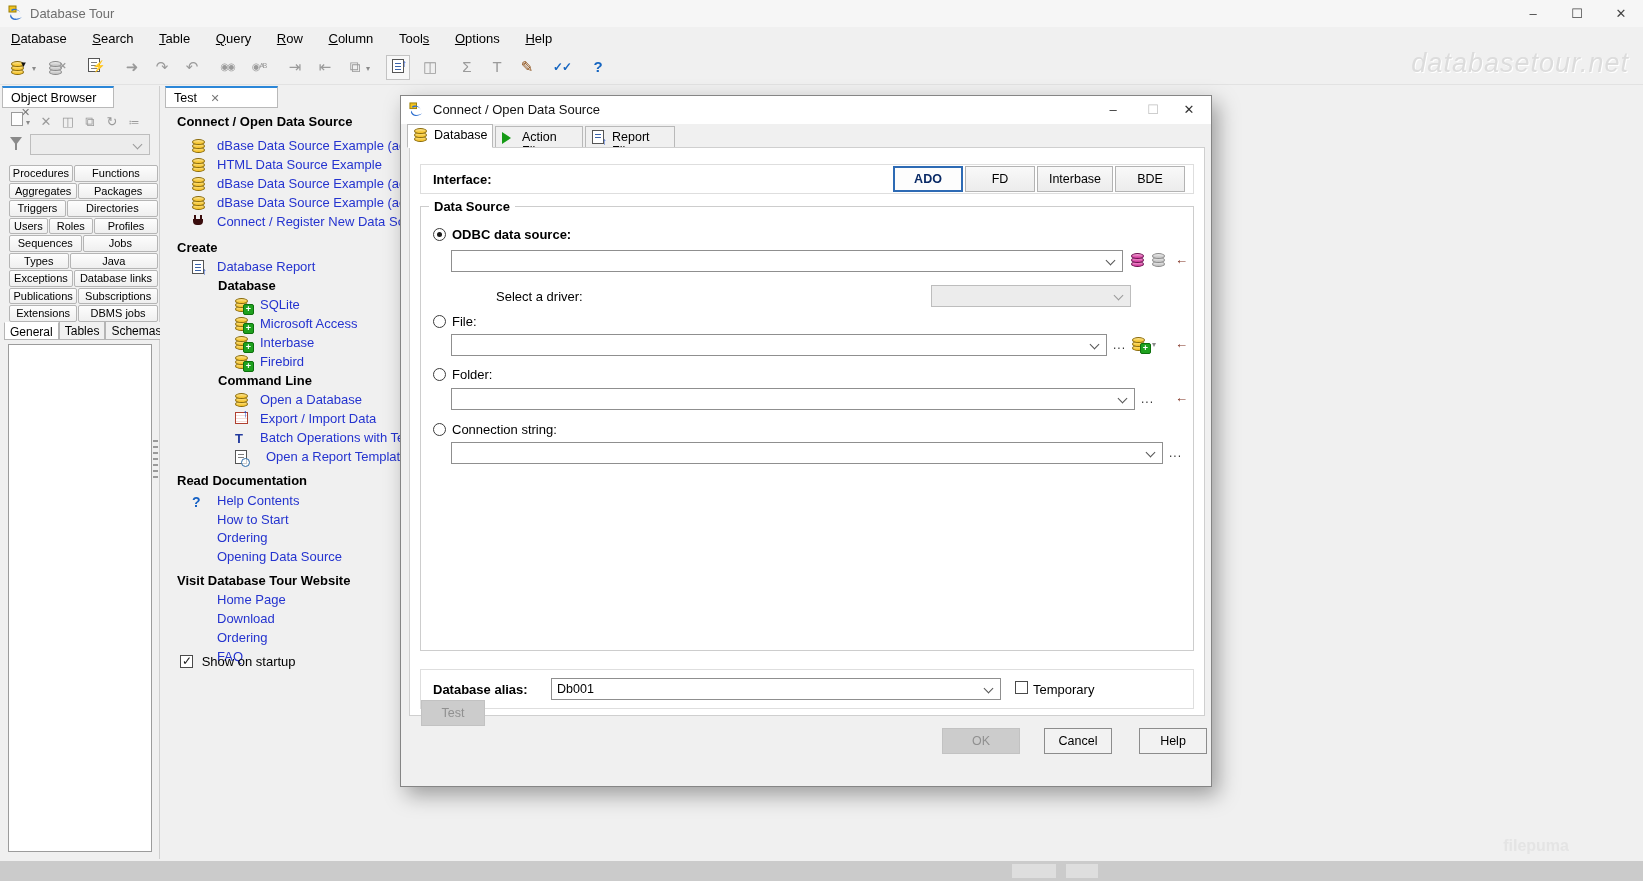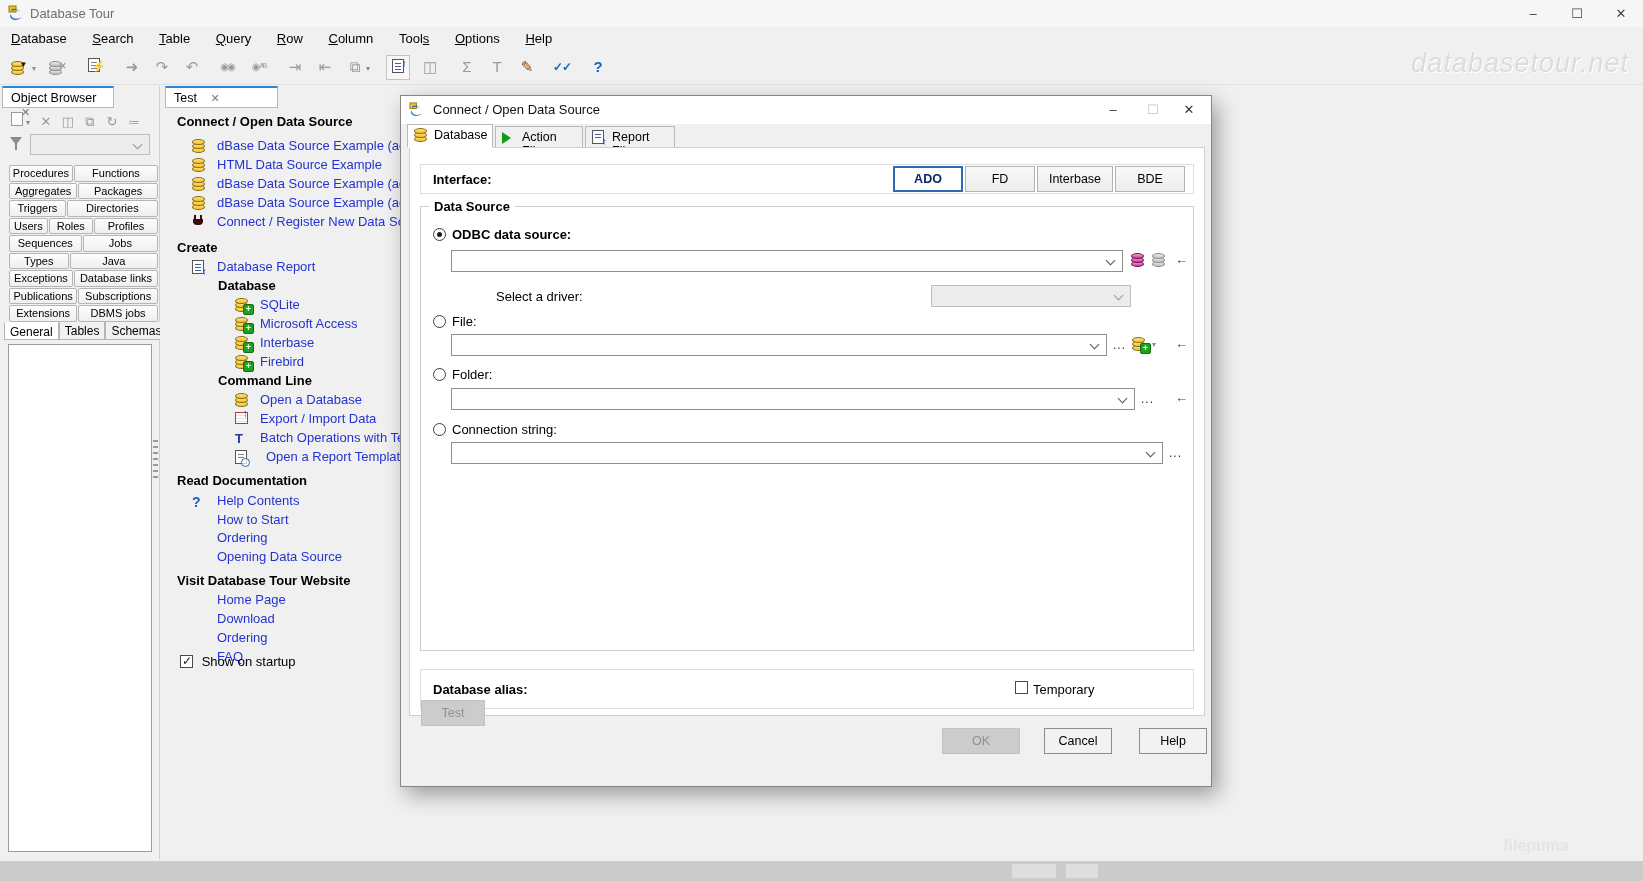--- a/index.html
+++ b/index.html
@@ -417,20 +417,23 @@
       <span class="arrowl" style="left:754px;top:183px;position:absolute">←</span>
 
       <span class="radio" style="left:12px;top:216px"></span>
       <span class="rowlbl" style="left:31px;top:215px">Connection string:</span>
       <div class="combo" style="left:30px;top:235px;width:712px"></div>
       <span class="dots3" style="position:absolute;left:748px;top:239px">...</span>
     </div>
 
     <div class="dalias">
       <span class="rowlbl lblb" style="left:12px;top:12px;position:absolute">Database alias:</span>
+      <div class="combo" style="left:130px;top:8px;width:450px">
+        <span class="val">Db001</span>
+      </div>
       <span class="cb" style="left:594px;top:11px"></span>
       <span class="rowlbl" style="left:612px;top:12px;position:absolute">Temporary</span>
     </div>
   </div>
 
   <div class="dbtn dis" style="left:20px;top:604px;width:64px">Test</div>
   <div class="dbtn dis" style="left:541px;top:632px;width:78px">OK</div>
   <div class="dbtn" style="left:643px;top:632px;width:68px">Cancel</div>
   <div class="dbtn" style="left:738px;top:632px;width:68px">Help</div>
 

